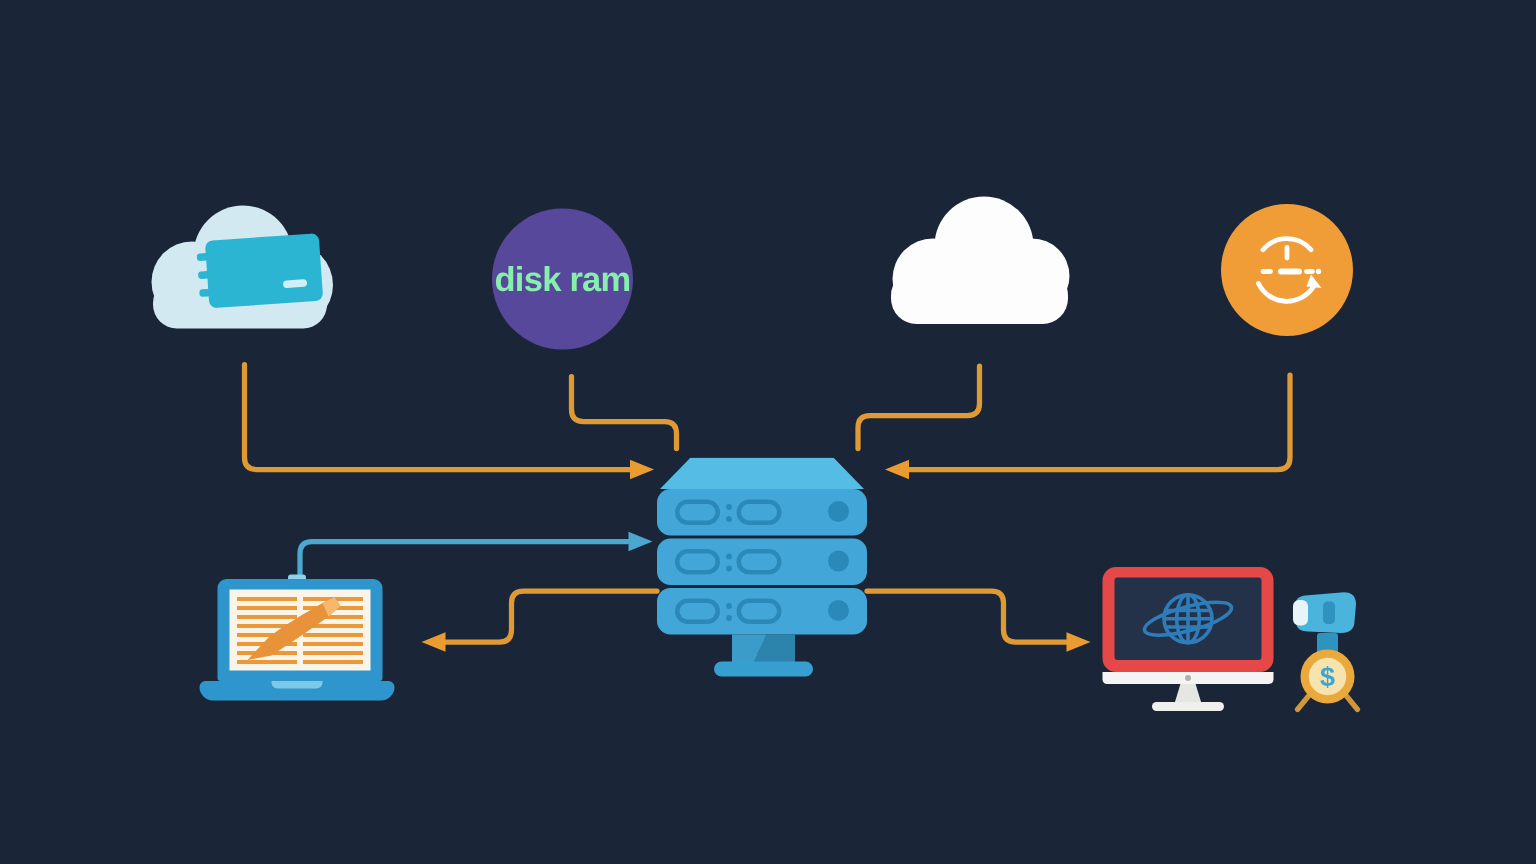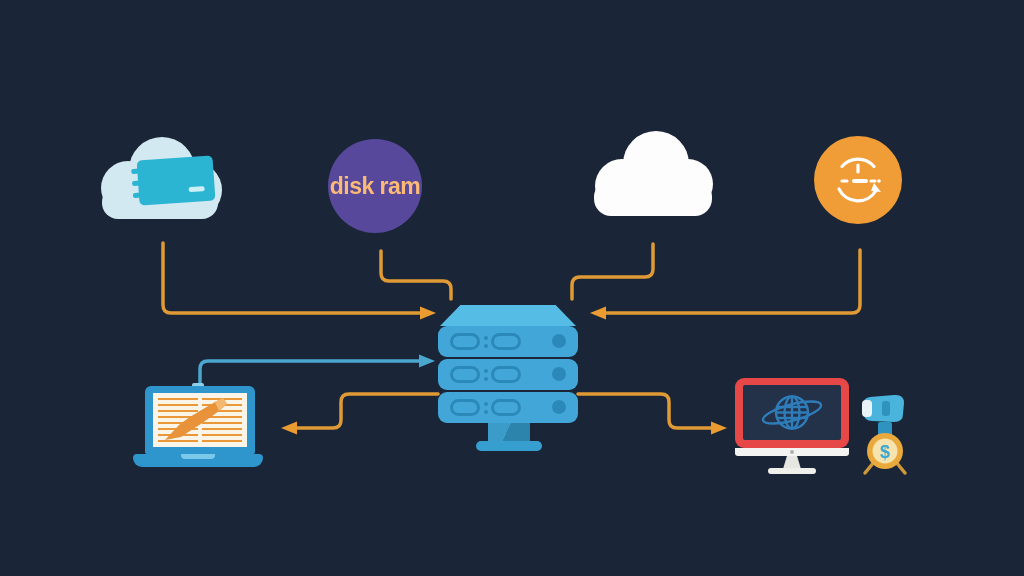--- a/index.html
+++ b/index.html
@@ -4,21 +4,21 @@
 <style>
   html,body{margin:0;padding:0;background:#1a2637;}
   *{box-sizing:border-box;}
   #stage{position:relative;width:1024px;height:576px;background:#1a2637;overflow:hidden;
          font-family:"Liberation Sans",sans-serif;}
   .abs{position:absolute;}
 
   
   #disk-ram-circle{left:328px;top:139px;width:94px;height:94px;border-radius:50%;
     background:#57489b;display:flex;align-items:center;justify-content:center;}
-  #disk-ram-circle .lbl{color:#fdba74;font-weight:bold;font-size:23px;letter-spacing:-0.5px;
+  #disk-ram-circle .lbl{color:#86efac;font-weight:bold;font-size:23px;letter-spacing:-0.5px;
     white-space:nowrap;}
   #clock-circle{left:814px;top:136px;width:88px;height:88px;border-radius:50%;background:#f09c37;}
 
   
   #server{left:438px;top:293px;width:140px;height:160px;}
   #server .topface{position:absolute;left:2px;top:12px;width:136px;height:21px;background:#55bce6;
     clip-path:polygon(15% 0,85% 0,100% 100%,0 100%);}
   #server .tier{position:absolute;left:0;width:140px;height:31px;background:#42a7d8;border-radius:9px;}
   #server .t1{top:33px}#server .t2{top:66px}#server .t3{top:99px}
   #server .slot{position:absolute;top:7px;width:30px;height:17px;border:3px solid #2b89ba;border-radius:9px;}

